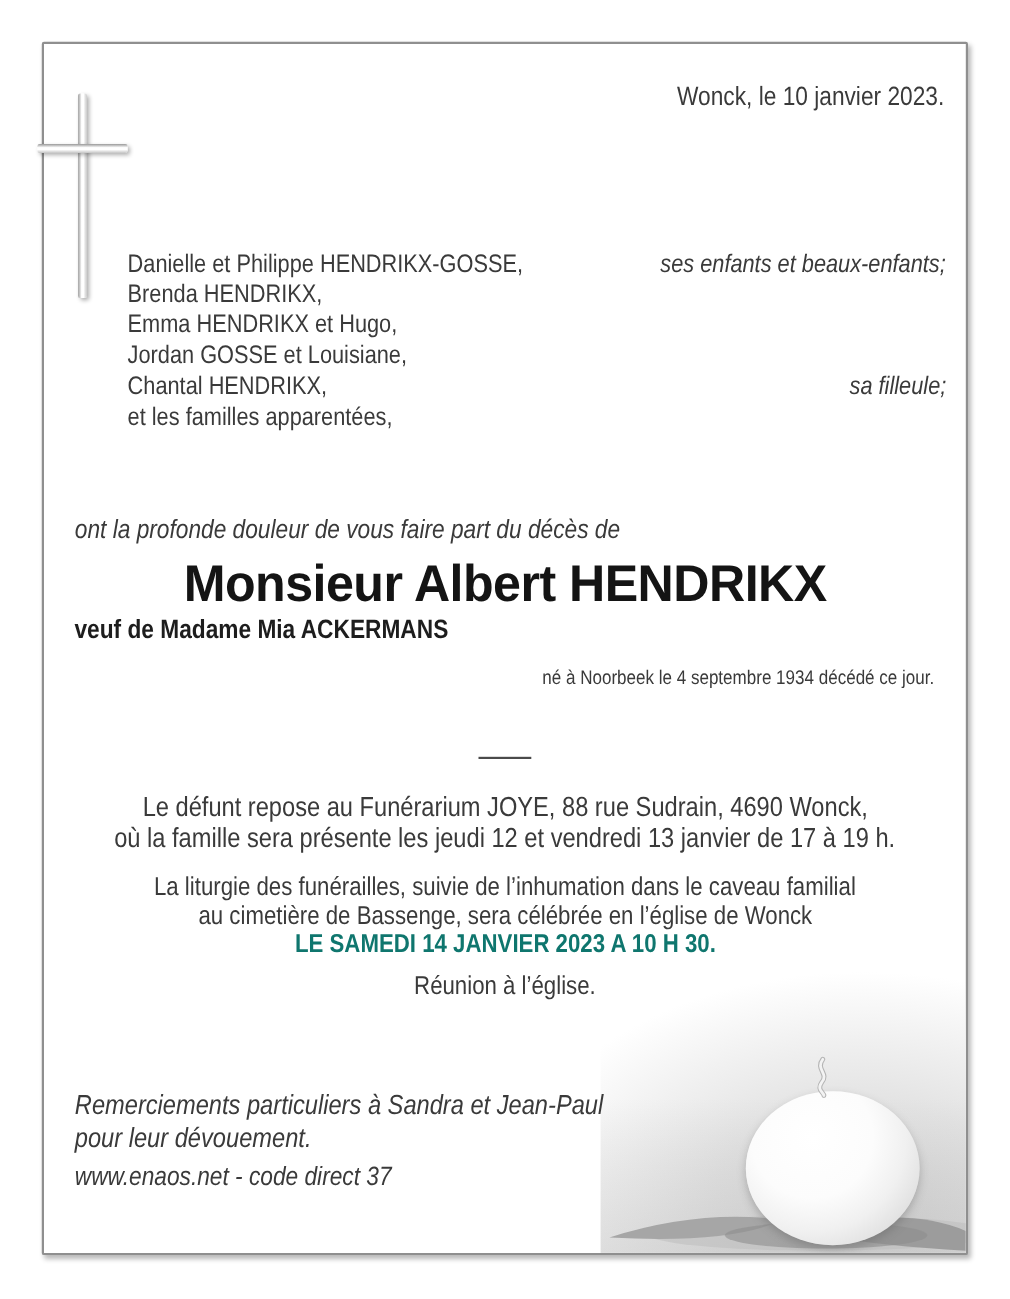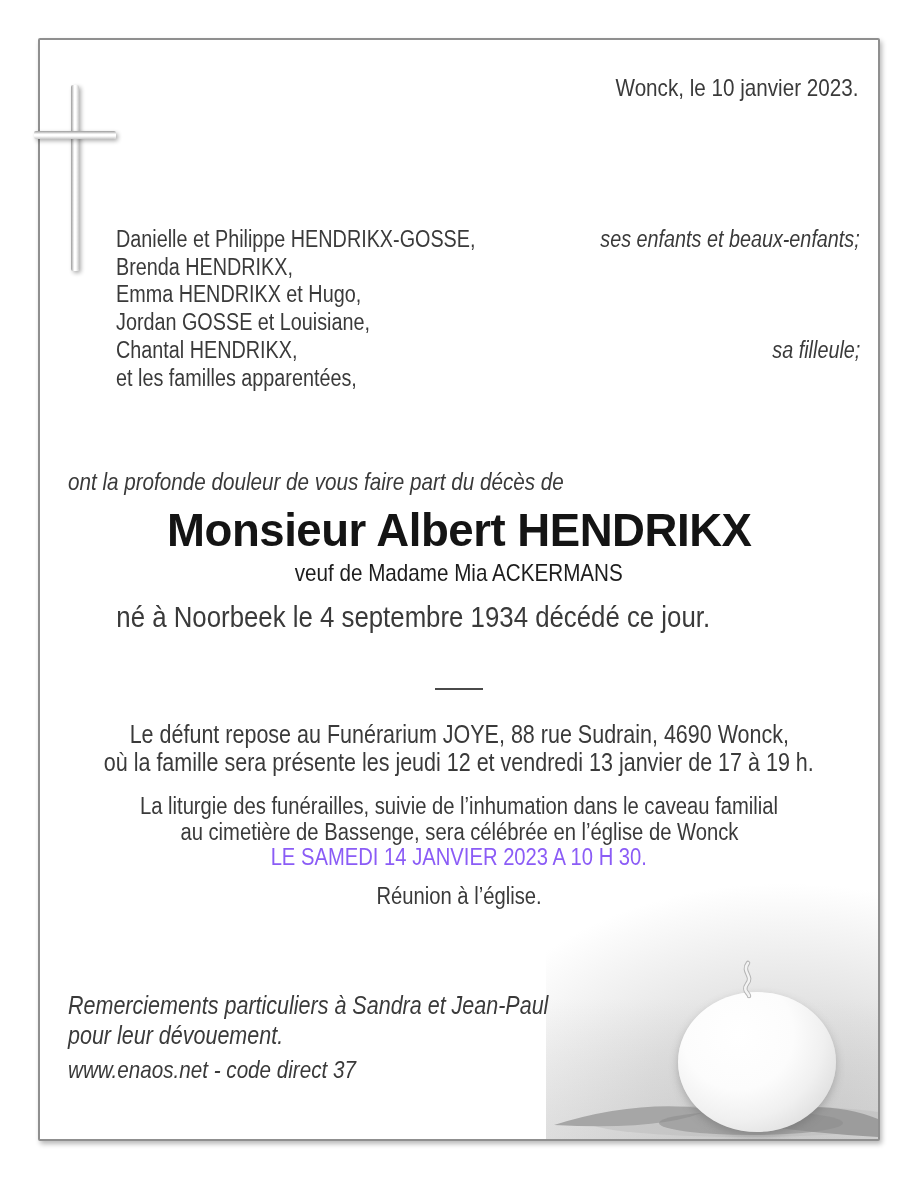--- a/index.html
+++ b/index.html
@@ -28,29 +28,29 @@
         box-shadow:2px 2px 4px rgba(0,0,0,.32);border-radius:2px;}
 
   .family{position:absolute;top:186px;left:76px;right:18px;font-size:23px;line-height:27.7px;}
   .family .row{position:relative;}
   .family .relation{position:absolute;right:0;top:0;font-style:italic;}
 
   .intro{position:absolute;top:428px;left:28px;font-size:24px;font-style:italic;}
 
   .title{position:absolute;top:462px;left:0;right:0;text-align:center;
          font-size:47px;font-weight:bold;color:#141414;line-height:56px;letter-spacing:-.5px;}
-  .subtitle{position:absolute;top:518px;left:0;right:0;text-align:center;
-         font-size:24px;font-weight:normal;color:#1d1d1d;line-height:30px;}
-  .birth{position:absolute;top:562px;left:0;right:0;text-align:left;font-size:30px;line-height:29px;margin-left:28px;}
+  .subtitle{position:absolute;top:518px;left:0;right:0;text-align:left;
+         font-size:24px;font-weight:bold;color:#1d1d1d;line-height:30px;}
+  .birth{position:absolute;top:562px;left:0;right:0;text-align:right;font-size:18px;line-height:29px;margin-left:28px;}
 
   .sep{position:absolute;top:648px;left:50%;width:48px;height:2px;margin-left:-24px;background:#4a4a4a;}
 
   .repose{position:absolute;top:680px;left:0;right:0;text-align:center;font-size:25px;line-height:28px;}
   .liturgy{position:absolute;top:754px;left:0;right:0;text-align:center;font-size:23.5px;line-height:25.5px;}
-  .liturgy .bold{font-weight:normal;color:#8b5cf6;}
+  .liturgy .bold{font-weight:bold;color:#0f766e;}
   .reunion{position:absolute;top:842px;left:0;right:0;text-align:center;font-size:23.5px;line-height:28px;}
 
   .thanks{position:absolute;top:950px;left:28px;font-size:25px;font-style:italic;line-height:30px;}
   .website{position:absolute;top:1016px;left:28px;font-size:24px;font-style:italic;}
 
   .footer{position:absolute;top:1076px;left:26px;right:17px;display:flex;
           justify-content:space-between;font-size:16px;color:#3c3c3c;z-index:3;}
 
   
   .scene{position:absolute;right:0;bottom:0;width:332px;height:256px;overflow:hidden;z-index:0;

